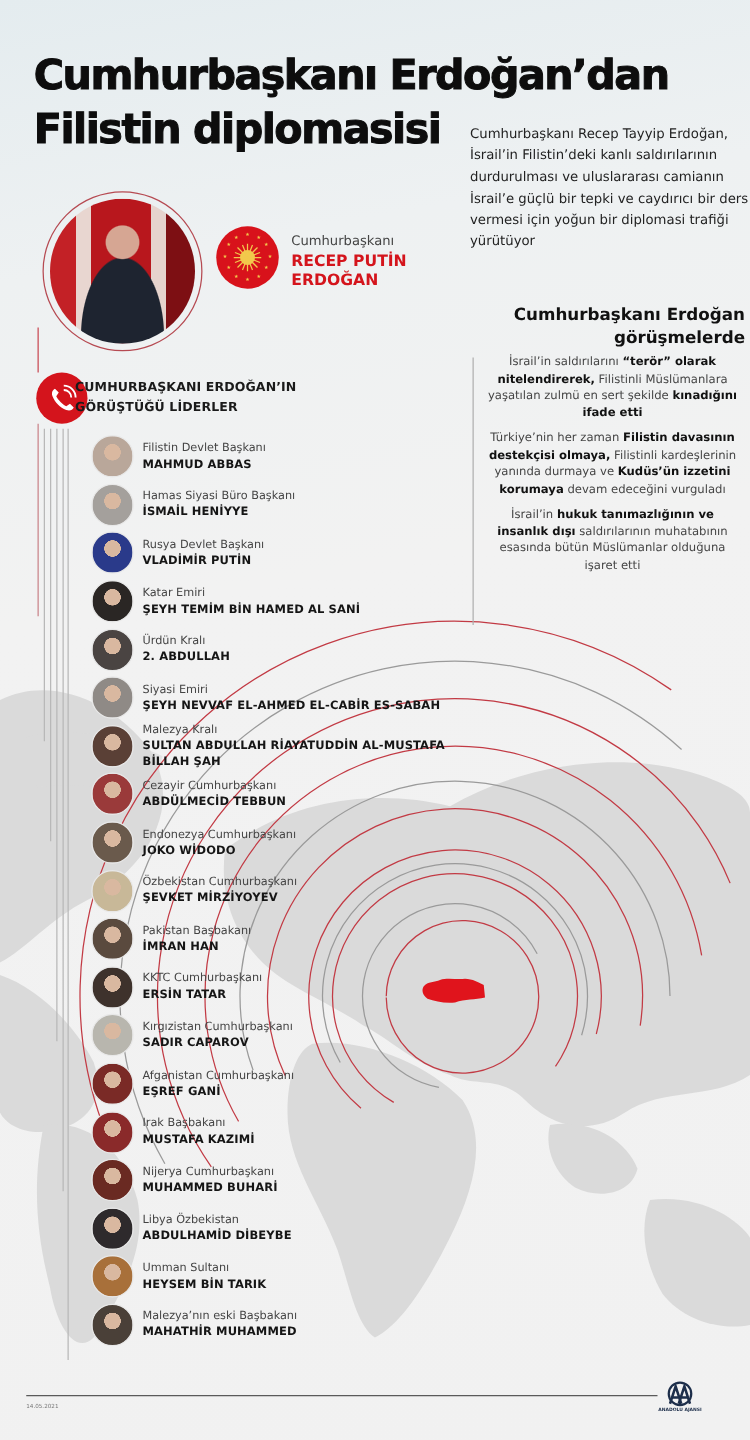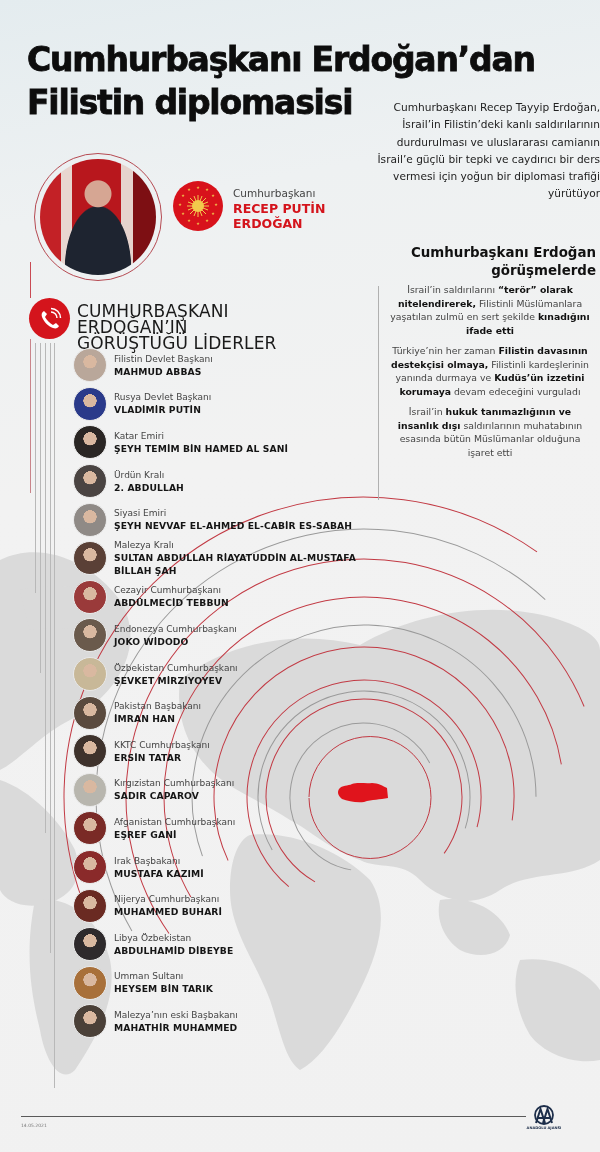--- a/index.html
+++ b/index.html
@@ -15,21 +15,21 @@
   
   .title {
     left: 27px; top: 38px; width: 560px;
     font-family: "DejaVu Sans", sans-serif;
     font-weight: 900; font-size: 33px; line-height: 43px;
     letter-spacing: -1.2px; color: #0d0d0d;
     -webkit-text-stroke: 0.8px #0d0d0d;
   }
   .intro {
     left: 376px; top: 99px; width: 224px;
-    font-size: 10.6px; line-height: 17.3px; color: #222; text-align: right;
+    font-size: 10.6px; line-height: 17.3px; color: #222;
   }
 
   
   .map-layer { left: 0; top: 0; width: 600px; height: 1152px; pointer-events: none; }
 
   
   .portrait {
     left: 34px; top: 153px; width: 128px; height: 128px; border-radius: 50%;
     border: 1.2px solid #b64a52; padding: 5px; background: transparent;
   }
@@ -65,22 +65,22 @@
 
   
   .vline { width: 1px; }
 
   
   .phone {
     left: 29px; top: 298px; width: 41px; height: 41px; border-radius: 50%;
     background: #d4141c; display: flex; align-items: center; justify-content: center;
   }
   .leaders-title {
-    left: 77px; top: 303px; width: 240px;
-    font-weight: 400; font-size: 17px; line-height: 16px; color: #1a1a1a;
+    left: 60px; top: 303px; width: 240px;
+    font-weight: 700; font-size: 10px; line-height: 16px; color: #1a1a1a;
     letter-spacing: 0.1px;
   }
   .leaders { left: 73px; top: 346px; width: 320px; }
   .leader { display: flex; align-items: center; height: 38.6px; }
   .avatar {
     width: 34px; height: 34px; border-radius: 50%; flex: 0 0 34px;
     border: 1.5px solid #e8e8e8; margin-right: 7px;
   }
   .leader-text { display: flex; flex-direction: column; }
   .role { font-size: 9px; color: #444; line-height: 12px; }
@@ -203,20 +203,27 @@
 </div>
 <div class="abs leaders" id="leaders">
     <div class="leader">
       <div class="avatar" style="background: radial-gradient(circle at 50% 40%, rgb(217, 184, 160) 0px, rgb(217, 184, 160) 26%, rgb(185, 167, 154) 27%);"></div>
       <div class="leader-text">
         <span class="role">Filistin Devlet Başkanı</span>
         <span class="name">MAHMUD ABBAS</span>
       </div>
     </div>
     <div class="leader">
+      <div class="avatar" style="background: radial-gradient(circle at 50% 40%, rgb(217, 184, 160) 0px, rgb(217, 184, 160) 26%, rgb(164, 160, 156) 27%);"></div>
+      <div class="leader-text">
+        <span class="role">Hamas Siyasi Büro Başkanı</span>
+        <span class="name">İSMAİL HENİYYE</span>
+      </div>
+    </div>
+    <div class="leader">
       <div class="avatar" style="background: radial-gradient(circle at 50% 40%, rgb(217, 184, 160) 0px, rgb(217, 184, 160) 26%, rgb(42, 58, 138) 27%);"></div>
       <div class="leader-text">
         <span class="role">Rusya Devlet Başkanı</span>
         <span class="name">VLADİMİR PUTİN</span>
       </div>
     </div>
     <div class="leader">
       <div class="avatar" style="background: radial-gradient(circle at 50% 40%, rgb(217, 184, 160) 0px, rgb(217, 184, 160) 26%, rgb(42, 38, 36) 27%);"></div>
       <div class="leader-text">
         <span class="role">Katar Emiri</span>

